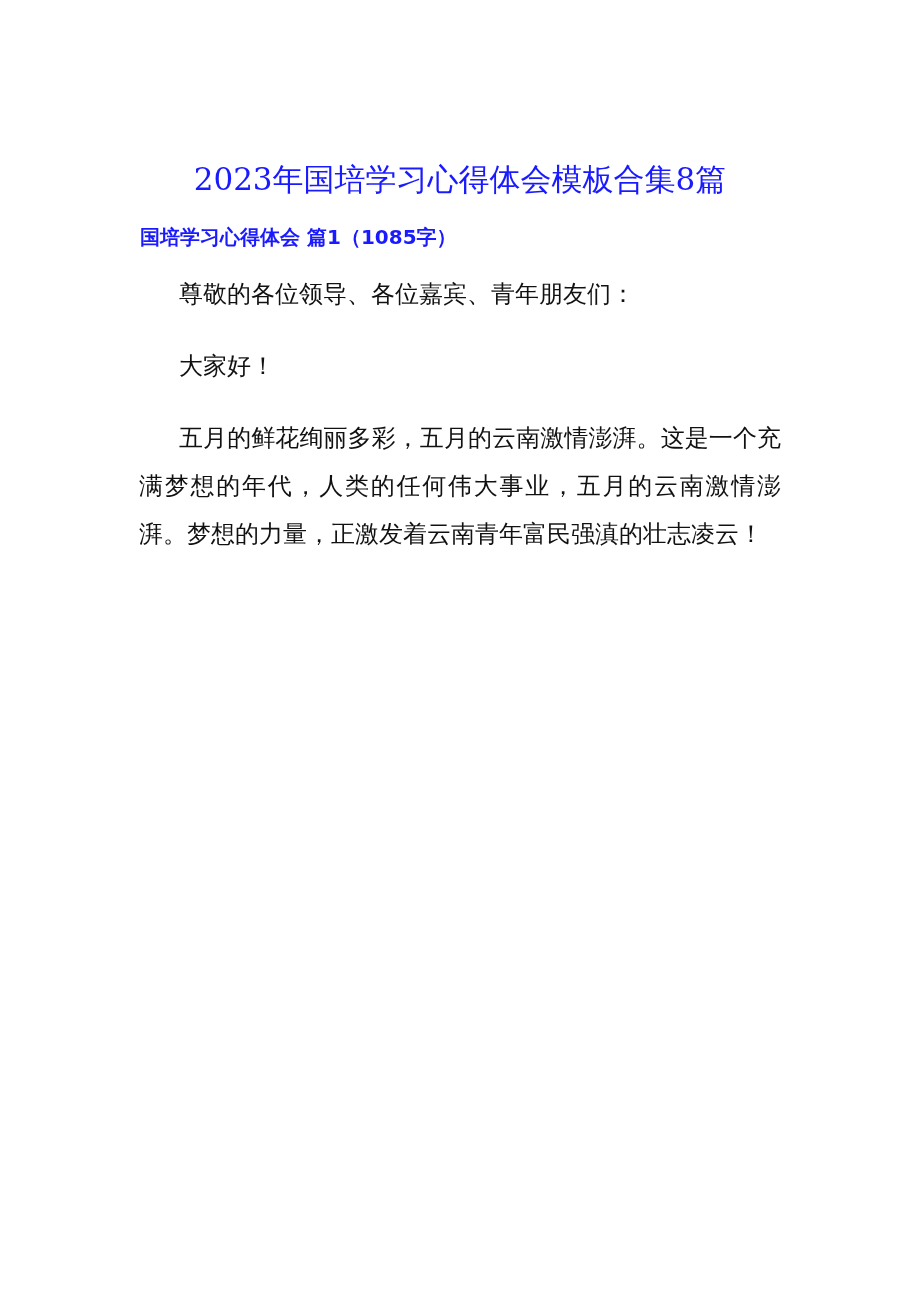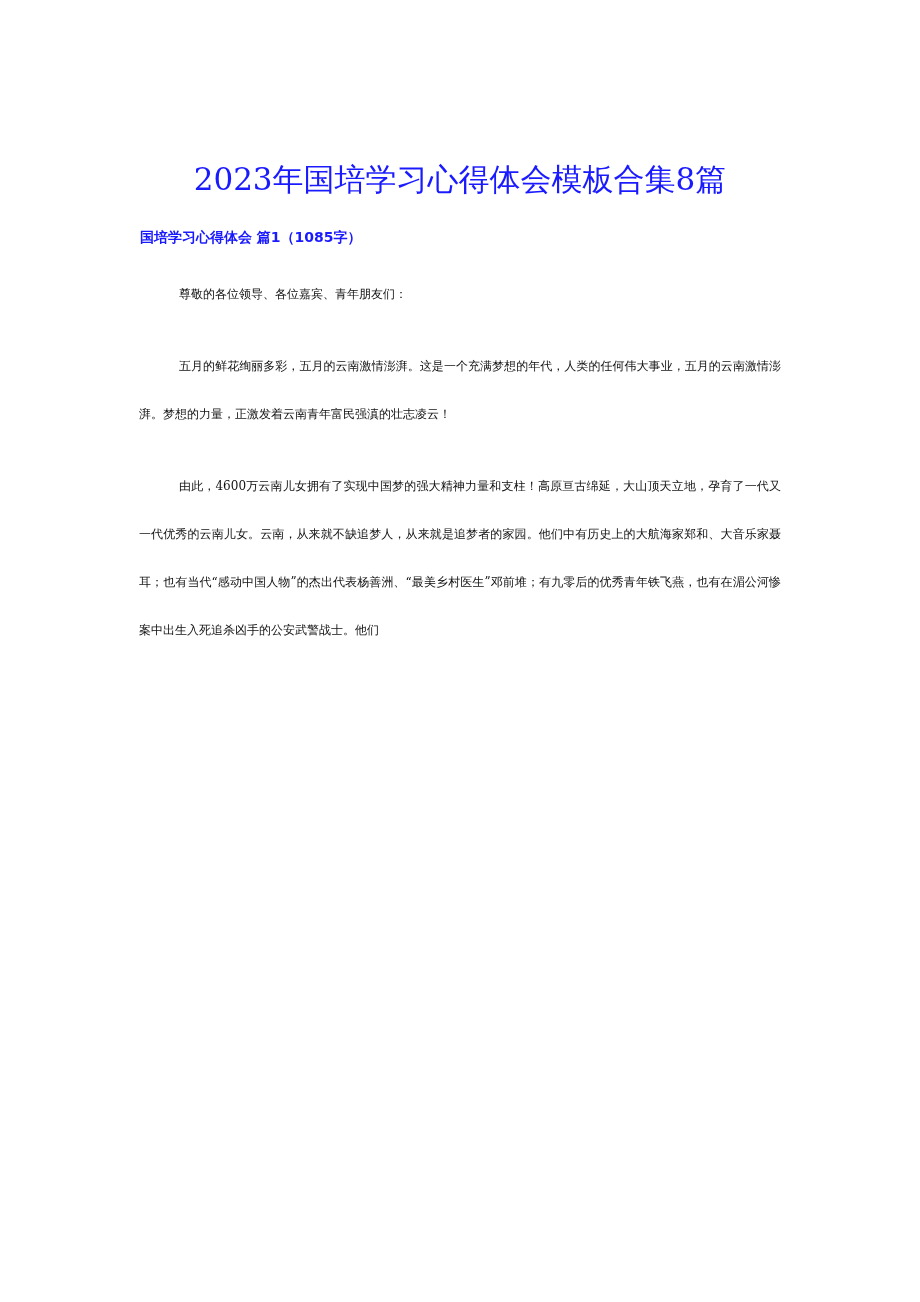--- a/index.html
+++ b/index.html
@@ -7,33 +7,33 @@
   .page { position: absolute; left: 0; top: 0; width: 920px; height: 970px; background: #fff; }
   .title {
     position: absolute; left: 0; top: 136px; width: 920px; text-align: center;
     font-family: "DejaVu Serif", "Liberation Serif", serif;
     font-size: 31px; line-height: 44px; color: #1a1aff; font-weight: normal;
     letter-spacing: 0px;
   }
   .heading {
     position: absolute; left: 140px; top: 222px;
     font-family: "DejaVu Sans", "Liberation Sans", sans-serif;
-    font-size: 14px; line-height: 30px; color: #1a1aff; font-weight: bold;
+    font-size: 20px; line-height: 30px; color: #1a1aff; font-weight: bold;
   }
   .body {
     position: absolute; left: 139px; top: 270px; width: 642px;
     font-family: "DejaVu Serif", "Liberation Serif", serif;
-    font-size: 12px; line-height: 48px; color: #111;
+    font-size: 24px; line-height: 48px; color: #111;
   }
   .para { margin: 0 0 24px 0; text-indent: 40px; text-align: justify; }
 </style>
 </head>
 <body>
 
 <div class="page">
   <h1 class="title">2023年国培学习心得体会模板合集8篇</h1>
   <div class="heading">国培学习心得体会 篇1（1085字）</div>
   <div class="body">
     <p class="para">尊敬的各位领导、各位嘉宾、青年朋友们：</p>
+    <p class="para">大家好！</p>
     <p class="para">五月的鲜花绚丽多彩，五月的云南激情澎湃。这是一个充满梦想的年代，人类的任何伟大事业，五月的云南激情澎湃。梦想的力量，正激发着云南青年富民强滇的壮志凌云！</p>
-    <p class="para">由此，4600万云南儿女拥有了实现中国梦的强大精神力量和支柱！高原亘古绵延，大山顶天立地，孕育了一代又一代优秀的云南儿女。云南，从来就不缺追梦人，从来就是追梦者的家园。他们中有历史上的大航海家郑和、大音乐家聂耳；也有当代“感动中国人物”的杰出代表杨善洲、“最美乡村医生”邓前堆；有九零后的优秀青年铁飞燕，也有在湄公河惨案中出生入死追杀凶手的公安武警战士。他们</p>
   </div>
 </div>
 
 </body></html>

